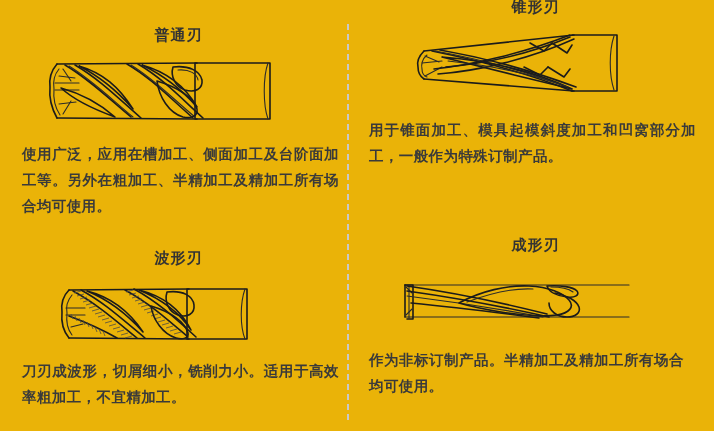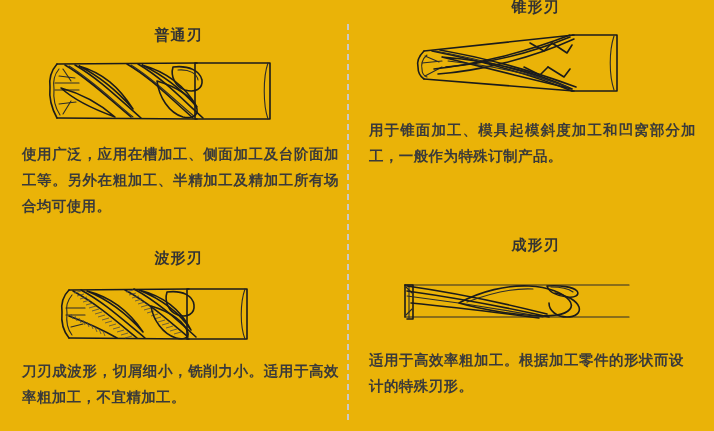--- a/index.html
+++ b/index.html
@@ -272,17 +272,17 @@
 
         <path class="ink" d="M62 24 C84 12 110 6 132 7 C152 8 166 14 172 21 C178 28 172 34 160 36 C146 38 124 36 104 33 C86 30 72 27 62 24 Z"></path>
         <path class="ink-thin" d="M70 23 C94 14 118 9 136 10"></path>
 
         <path class="ink" d="M150 7 C164 6 176 8 180 12 C183 16 178 19 170 18 C160 17 152 13 150 7 Z"></path>
         <path class="ink-thin" d="M154 8 C164 8 172 10 176 13"></path>
 
         <path class="ink" d="M158 14 C170 16 180 22 182 28 C184 34 178 38 170 38 C160 38 152 32 152 24"></path>
       </svg>
 
-      <div class="desc">适用于高效率粗加工。根据加工零件的形状而设计的特殊刃形。</div>
+      <div class="desc">作为非标订制产品。半精加工及精加工所有场合均可使用。</div>
     </div>
 
   </div>
 </div>
 
 </body></html>

